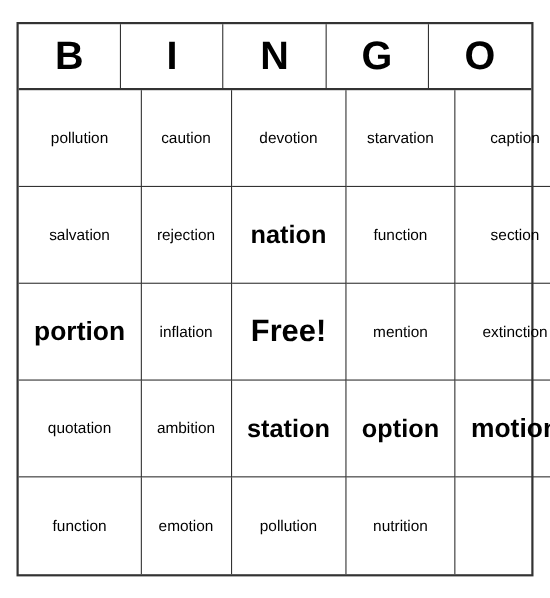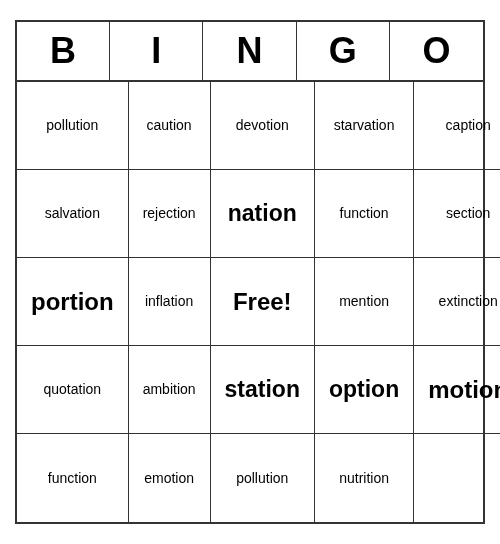--- a/index.html
+++ b/index.html
@@ -74,21 +74,21 @@
       font-size: 24px;
       font-weight: bold;
     }
 
     .bingo-cell.medium span {
       font-size: 23px;
       font-weight: bold;
     }
 
     .bingo-cell.free span {
-      font-size: 24px;
+      font-size: 28px;
       font-weight: bold;
     }
   </style>
 </head>
 <body>
 
 <div class="bingo-card">
   <div class="bingo-header">
   <div class="bingo-header-cell">B</div>
       <div class="bingo-header-cell">I</div>

